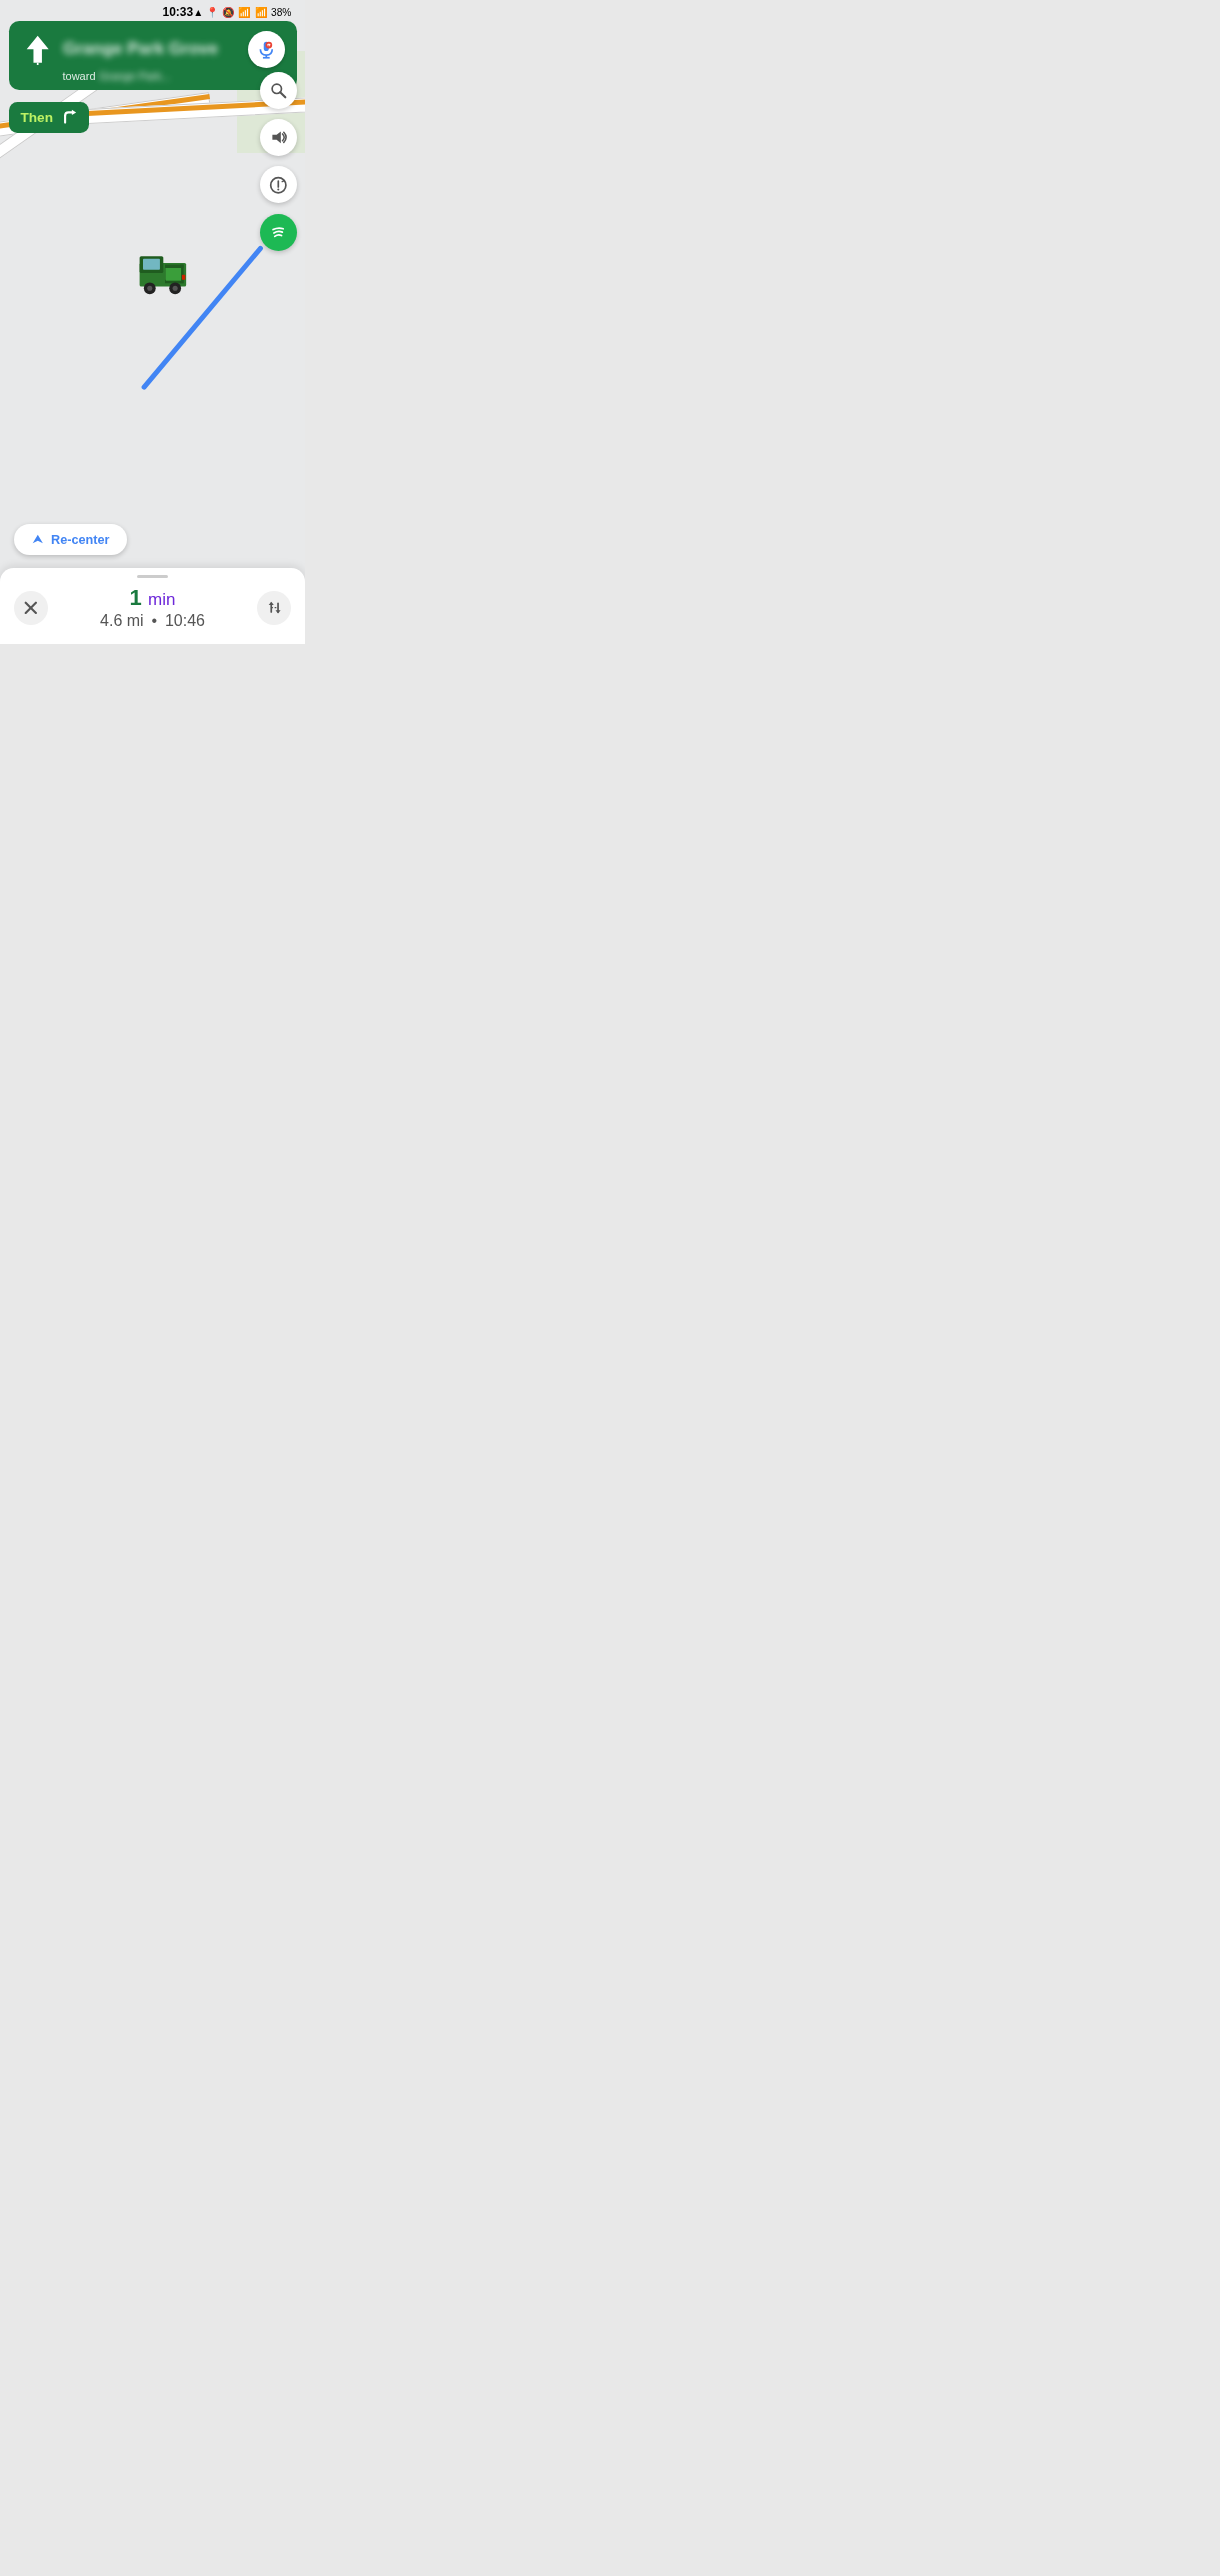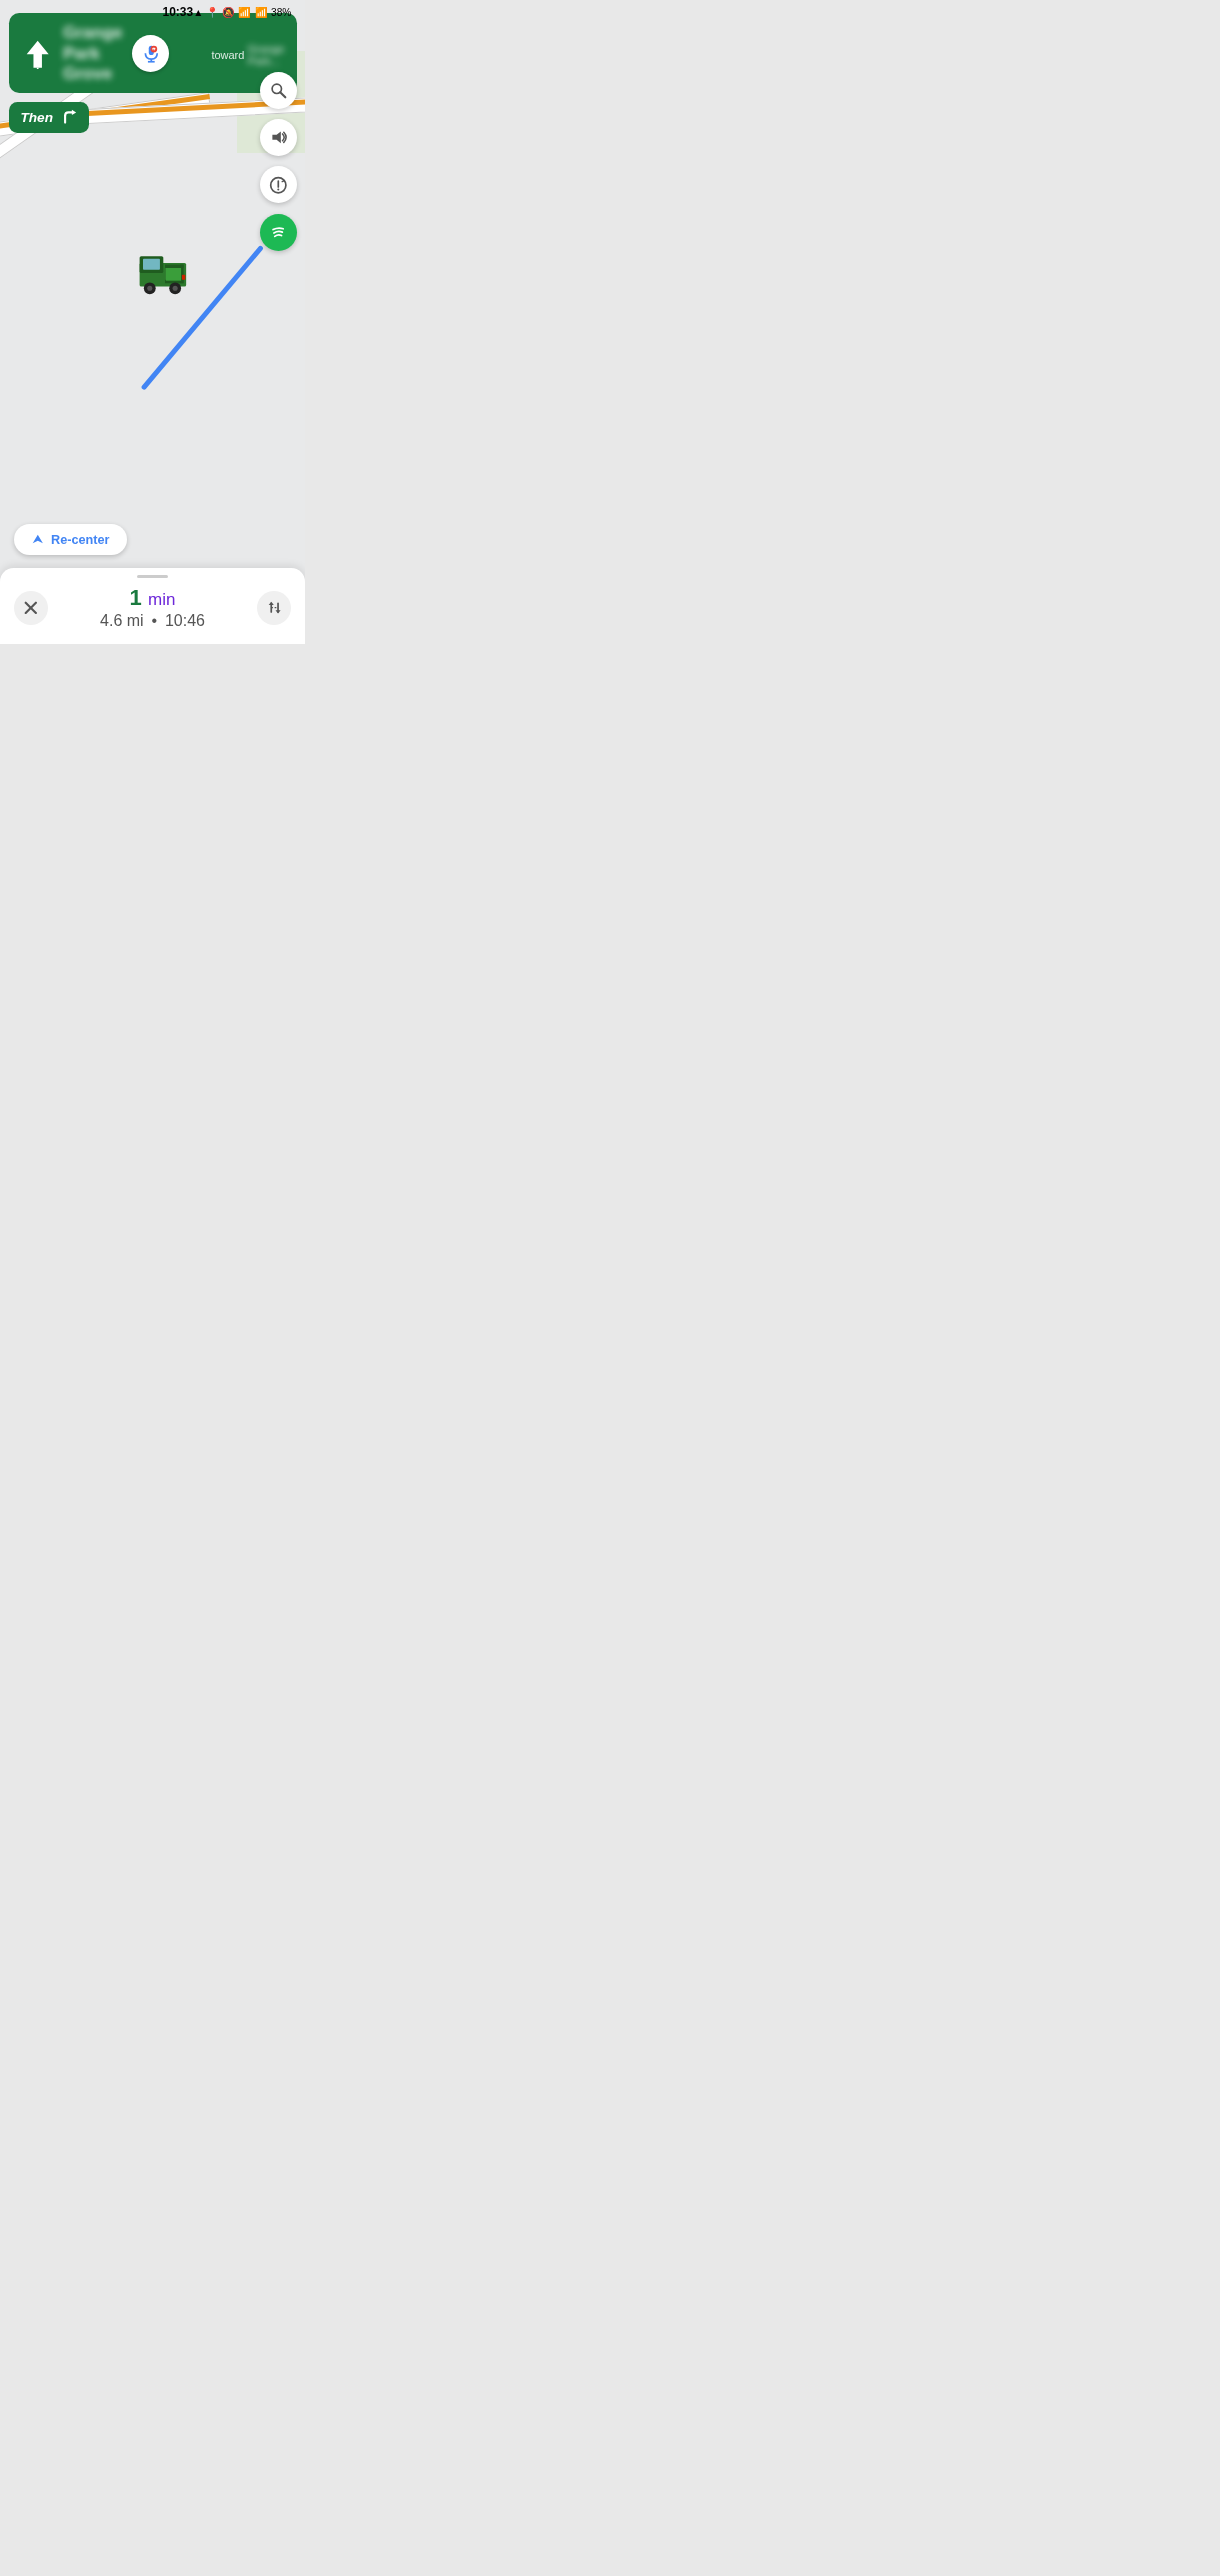--- a/index.html
+++ b/index.html
@@ -122,29 +122,29 @@
 
     
     .truck-svg {
       width: 68px;
       height: 55px;
     }
 
     
     .nav-header {
       position: absolute;
-      top: 13px;
+      top: 21px;
       left: 8.5px;
       right: 8.5px;
       background: #1a7a3f;
       border-radius: 10.2px;
       padding: 10.2px 12px 8.5px;
       z-index: 50;
       display: flex;
-      flex-direction: row;
+      flex-direction: column;
     }
 
     .nav-top-row {
       display: flex;
       align-items: center;
       gap: 8.5px;
     }
 
     .nav-arrow-up {
       width: 34px;
@@ -204,24 +204,23 @@
       background: #1a7a3f;
       border-radius: 8.5px;
       padding: 6.8px 12px;
       display: flex;
       align-items: center;
       gap: 6.8px;
       z-index: 50;
     }
 
     .then-label {
-      color: #ffffff;
+      color: #bef264;
       font-size: 13.6px;
       font-weight: bold;
-      font-style: italic;
     }
 
     
     .side-buttons {
       position: absolute;
       right: 8.5px;
       top: 72px;
       display: flex;
       flex-direction: column;
       gap: 10.2px;

